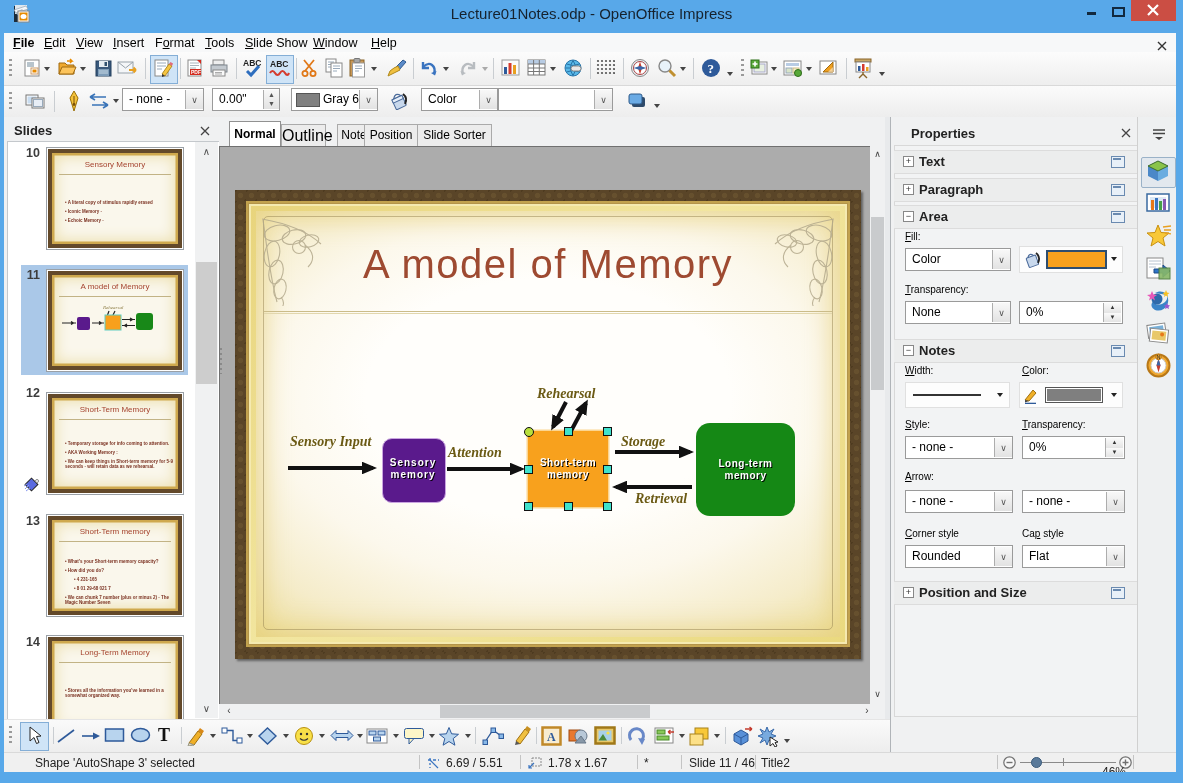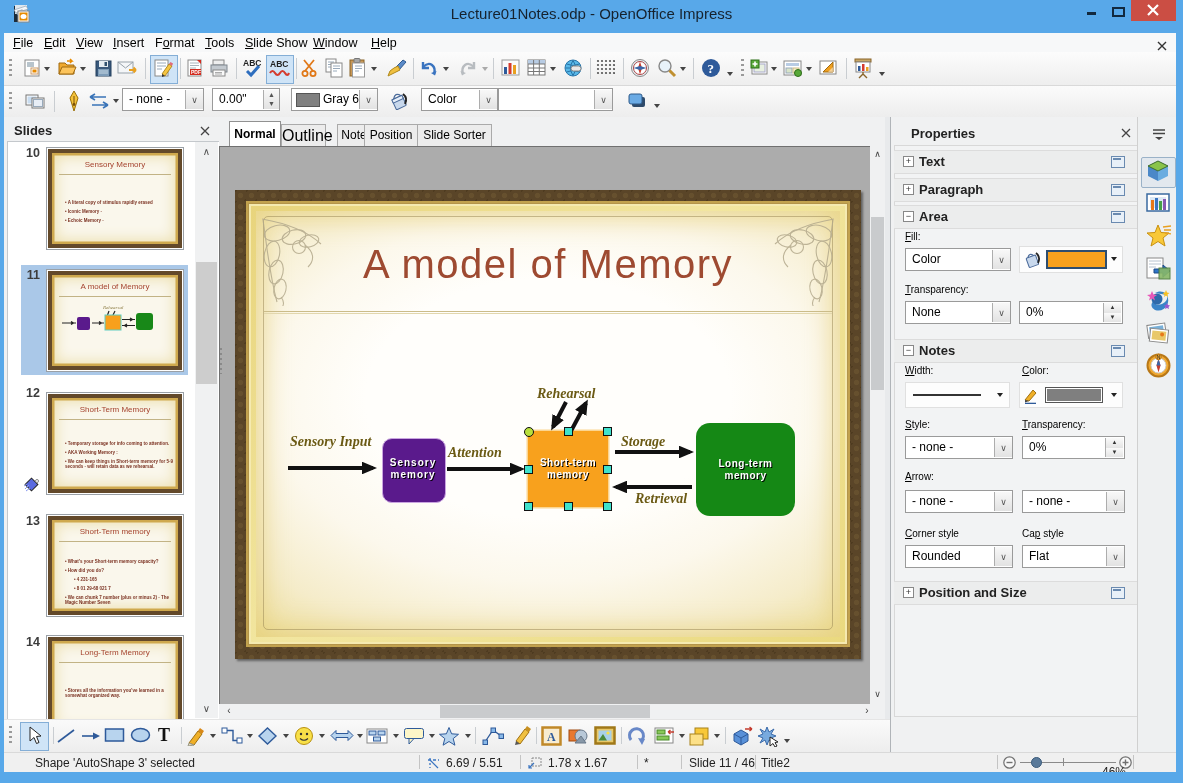--- a/index.html
+++ b/index.html
@@ -49,21 +49,21 @@
 <div class="abs" style="left:1087px;top:12px;width:9px;height:3px;background:#12293e;"></div>
 <div class="abs" style="left:1112px;top:7px;width:9px;height:6px;border:2px solid #12293e;background:transparent;"></div>
 <div class="abs" style="left:1131px;top:0;width:45px;height:21px;background:#cb4e44;">
   <svg width="45" height="21">
       <path d="M17 5 L27 15 M27 5 L17 15" stroke="#fff" stroke-width="2.2"></path>
     </svg>
 </div>
 
 <div class="abs" style="left:4px;top:33px;width:1172px;height:19px;background:#f7f8f9;"></div>
 <div class="abs" style="left:0;top:36px;width:1183px;height:16px;font-size:12.5px;color:#000;white-space:nowrap;">
-  <span class="abs" style="left:13px;"><u>F</u>ile</span>
+  <span class="abs" style="left:13px;font-weight:bold;"><u>F</u>ile</span>
   <span class="abs" style="left:44px;"><u>E</u>dit</span>
   <span class="abs" style="left:76px;"><u>V</u>iew</span>
   <span class="abs" style="left:113px;"><u>I</u>nsert</span>
   <span class="abs" style="left:155px;">F<u>o</u>rmat</span>
   <span class="abs" style="left:205px;"><u>T</u>ools</span>
   <span class="abs" style="left:245px;"><u>S</u>lide Show</span>
   <span class="abs" style="left:313px;"><u>W</u>indow</span>
   <span class="abs" style="left:371px;"><u>H</u>elp</span>
 </div>
 <div class="abs" style="left:1157px;top:37px;width:10px;height:10px;">

